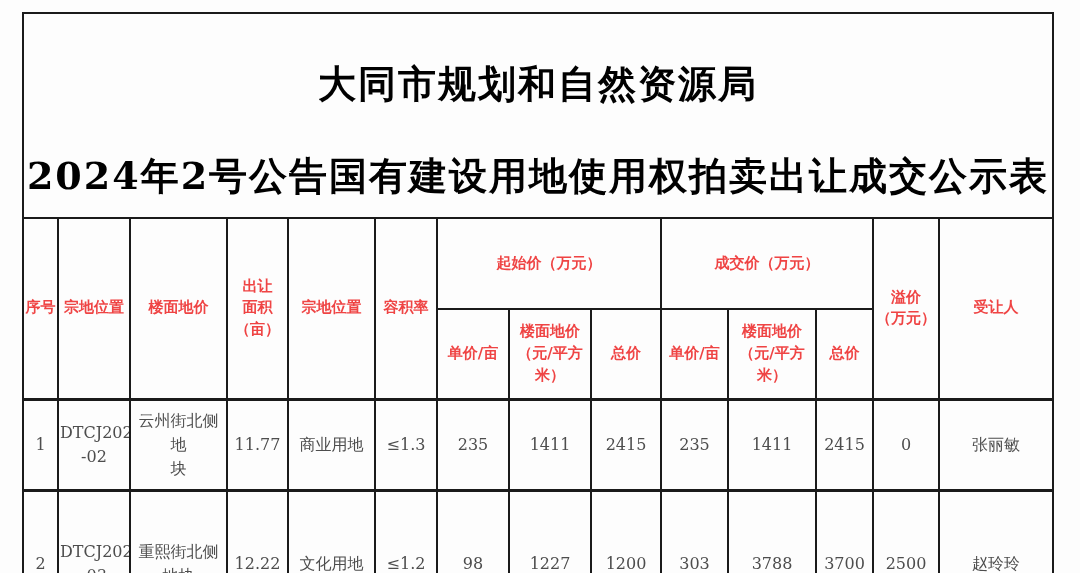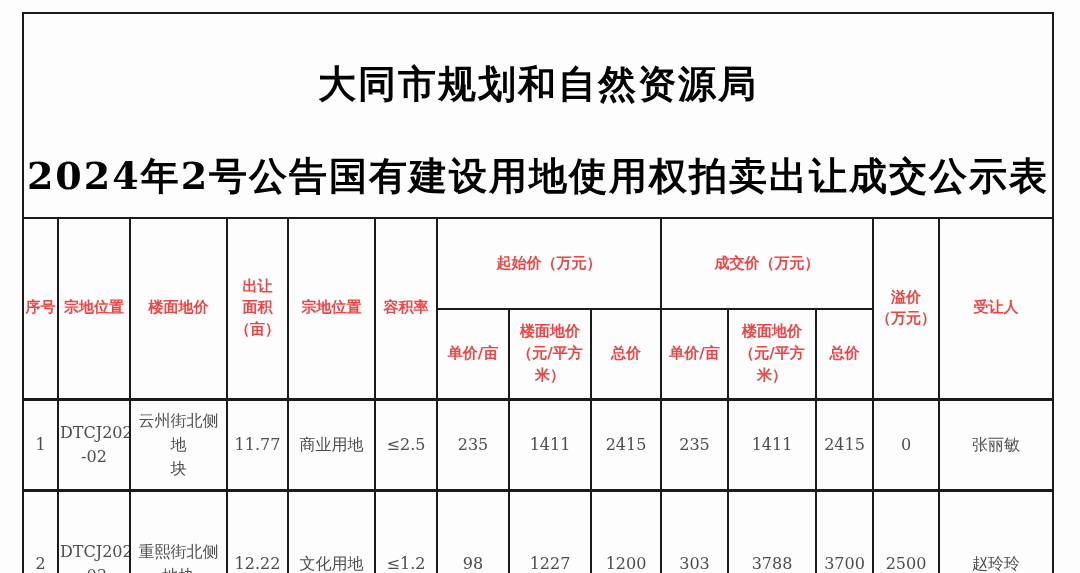--- a/index.html
+++ b/index.html
@@ -118,21 +118,21 @@
     </tr>
 
     <tr class="r1">
       <td class="val">1</td>
       <td class="val">DTCJ2024
 -02</td>
       <td class="val">云州街北侧地
 块</td>
       <td class="val">11.77</td>
       <td class="val">商业用地</td>
-      <td class="val">≤2.5</td>
+      <td class="val">≤1.3</td>
       <td class="val">235</td>
       <td class="val">1411</td>
       <td class="val">2415</td>
       <td class="val">235</td>
       <td class="val">1411</td>
       <td class="val">2415</td>
       <td class="val">0</td>
       <td class="val">张丽敏</td>
     </tr>
 

